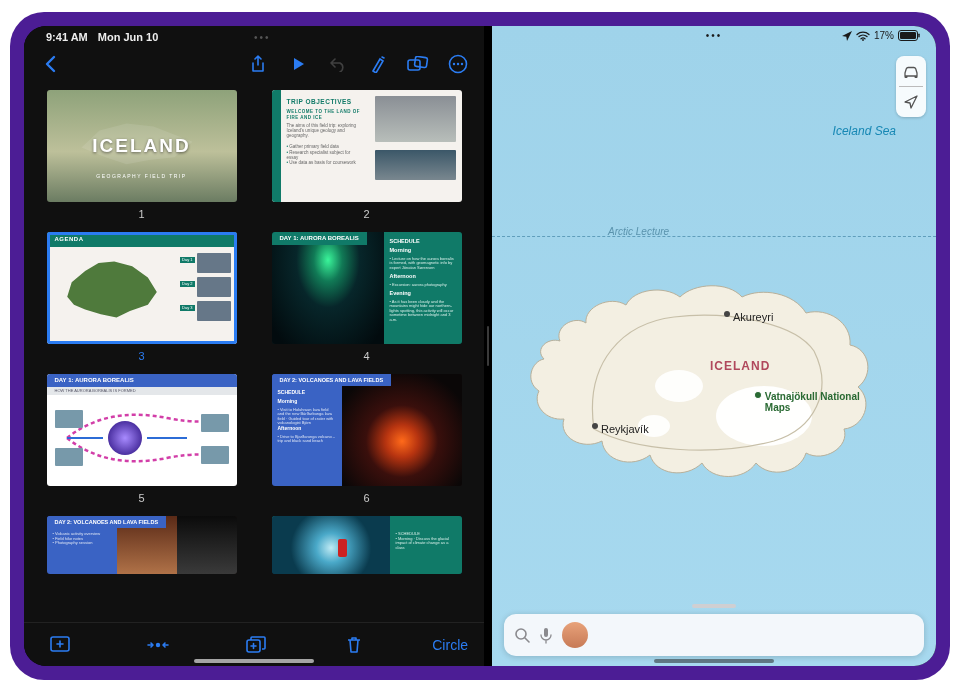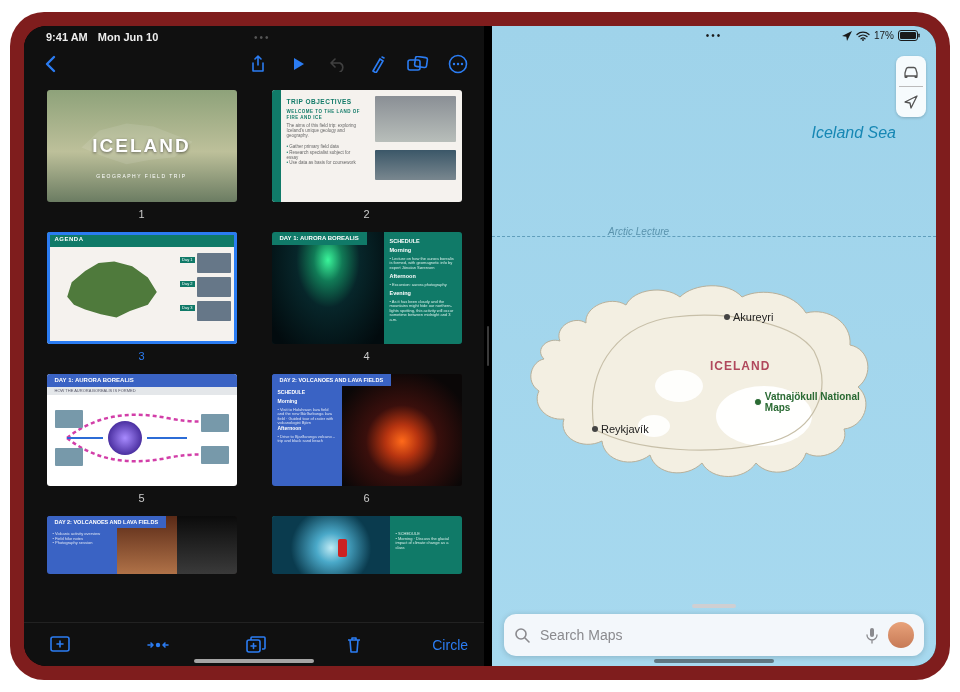--- a/index.html
+++ b/index.html
@@ -4,21 +4,21 @@
 <style>
 * { margin: 0; padding: 0; box-sizing: border-box; -webkit-font-smoothing: antialiased; }
 body {
   width: 960px; height: 692px;
   background: #fff;
   font-family: -apple-system, "SF Pro Text", "Helvetica Neue", Arial, sans-serif;
   display: flex; align-items: center; justify-content: center;
 }
 .device {
   width: 940px; height: 668px;
-  background: #7f1d1d;
+  background: #4c1d95;
   border-radius: 34px;
   padding: 14px;
   position: relative;
 }
 .screen {
   width: 100%; height: 100%;
   background: #000;
   border-radius: 22px;
   overflow: hidden;
   display: flex;
@@ -179,34 +179,34 @@
 .map-toolbar{
   position:absolute; right:10px; top:30px; width:30px;
   background:rgba(255,255,255,.9); border-radius:8px;
   box-shadow:0 1px 3px rgba(0,0,0,.2);
   display:flex; flex-direction:column; align-items:center;
 }
 .map-toolbar .bt{height:30px;width:100%;display:flex;align-items:center;justify-content:center;color:#555;font-size:13px;}
 .map-toolbar .sep{height:0.5px;width:80%;background:#bbb;}
 
 
-.map-label { position:absolute; font-style:italic; color:#1687b4; font-size:16px; }
+.map-label { position:absolute; font-style:italic; color:#1687b4; font-size:12px; }
 .arctic-line { position:absolute; left:0; right:0; top:210px; height:0; border-top:1px dashed rgba(29,103,140,.5);}
 .arctic-text { position:absolute; top:200px; left:116px; font-size:10px; font-style:italic; color:#5a93ad;}
 
 
 .island-wrap{ position:absolute; left:22px; top:215px; width:370px; height:270px;}
 .island-wrap svg{width:100%; height:100%; overflow:visible;}
 .city-label{ font-size:11px; color:#222; font-weight:500;}
 .country-label{ font-size:12px; color:#b0485c; font-weight:600; letter-spacing:1px;}
 .park-label{ font-size:10px; color:#2a6a33; font-weight:600;}
 .dot{ width:6px;height:6px;border-radius:50%; background:#444; display:inline-block; margin-right:3px; vertical-align:middle;}
 .dot.park{ background:#2a6a33; width:8px;height:8px; border:1.5px solid #fff;}
 
-.city{position:absolute; display:flex; align-items:center; font-size:11px;}
+.city{position:absolute; display:flex; align-items:flex-start; font-size:11px;}
 
 
 .search-bar{
   position:absolute; left:12px; right:12px; bottom:10px; height:42px;
   background:rgba(250,250,252,.92);
   border-radius:12px;
   box-shadow:0 1px 6px rgba(0,0,0,.18);
   display:flex; align-items:center; padding:0 10px; gap:10px;
 }
 .search-handle{position:absolute; left:50%; transform:translateX(-50%); top:-10px; width:44px; height:4px; background:#cfcfd2; border-radius:2px;}
@@ -548,21 +548,20 @@
     </div>
 
     <div class="search-bar">
       <div class="search-handle"></div>
       <span>
         <svg width="16" height="16" viewBox="0 0 16 16">
               <circle cx="7" cy="7" r="5" stroke="#8a8a8e" stroke-width="1.6" fill="none"></circle>
               <path d="M11 11l4 4" stroke="#8a8a8e" stroke-width="1.6" stroke-linecap="round"></path>
             </svg>
       </span>
-      <input class="search-input" placeholder="Search Maps" style="">
       <span class="mic">
         <svg width="12" height="17" viewBox="0 0 12 17">
               <rect x="4" y="1" width="4" height="9" rx="2" fill="#8a8a8e"></rect>
               <path d="M1 8a5 5 0 0 0 10 0M6 13v3" stroke="#8a8a8e" stroke-width="1.3" fill="none" stroke-linecap="round"></path>
             </svg>
       </span>
       <div class="avatar"></div>
     </div>
     <div class="home-ind" style="left:calc(50%)"></div>
   </div>

